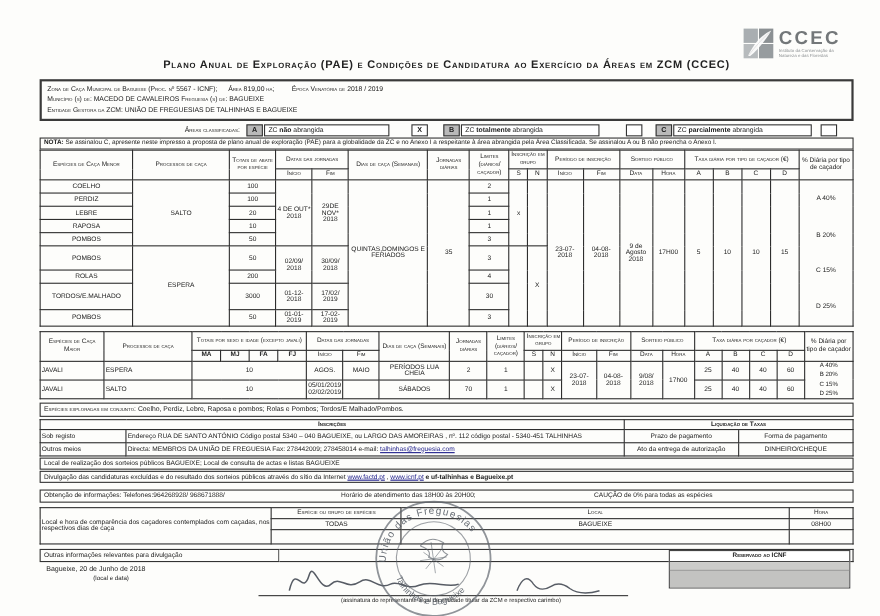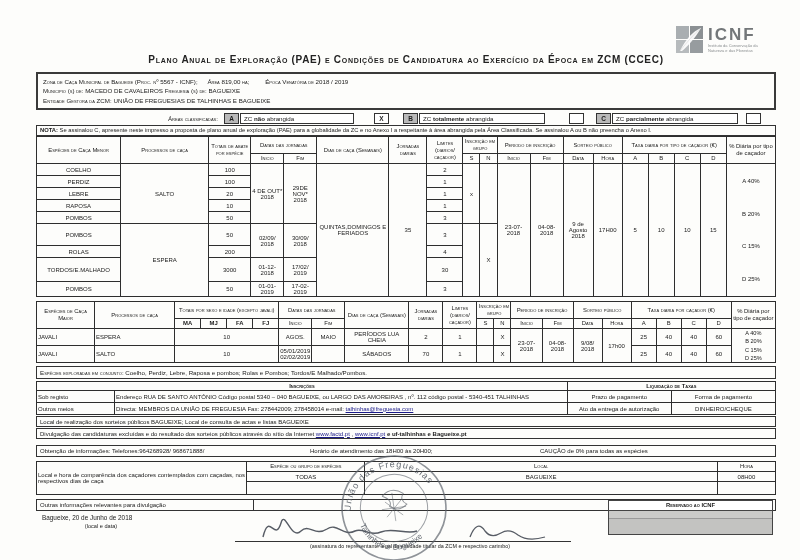--- a/index.html
+++ b/index.html
@@ -94,27 +94,27 @@
       <span class="sq sq1"></span>
       <span class="sq sq2"></span>
       <span class="sq sq3"></span>
       <span class="sq sq4"></span>
       <svg class="feather" width="28" height="28" viewBox="0 0 28 28">
         <path d="M4,25 C9,14 17,5 25,2 C20,11 12,20 6,25 Z" fill="#ffffff" opacity="0.92"></path>
         <path d="M4,25 C11,16 18,8 25,2" stroke="#d8d8d8" stroke-width="0.6" fill="none"></path>
       </svg>
     </div>
     <div class="logo-text">
-      <div class="logo-acronym">ICNF</div>
+      <div class="logo-acronym">CCEC</div>
       <div class="logo-sub">Instituto da Conservação da Natureza e das Florestas</div>
     </div>
   </div>
 
   <div class="content">
-    <div class="title">Plano Anual de Exploração (PAE) e Condições de Candidatura ao Exercício da Época em ZCM (CCEC)</div>
+    <div class="title">Plano Anual de Exploração (PAE) e Condições de Candidatura ao Exercício da Áreas em ZCM (CCEC)</div>
 
     <div class="identbox">
       <div>
         <span class="sc">Zona de Caça Municipal de Bagueixe (Proc. nº 5567 - ICNF);</span>
         <span class="sc gap2">Área 819,00 ha;</span>
         <span class="sc gap">Época Venatória de 2018 / 2019</span>
       </div>
       <div>
         <span class="sc">Município (s) de:</span>
         <span>MACEDO DE CAVALEIROS</span>

